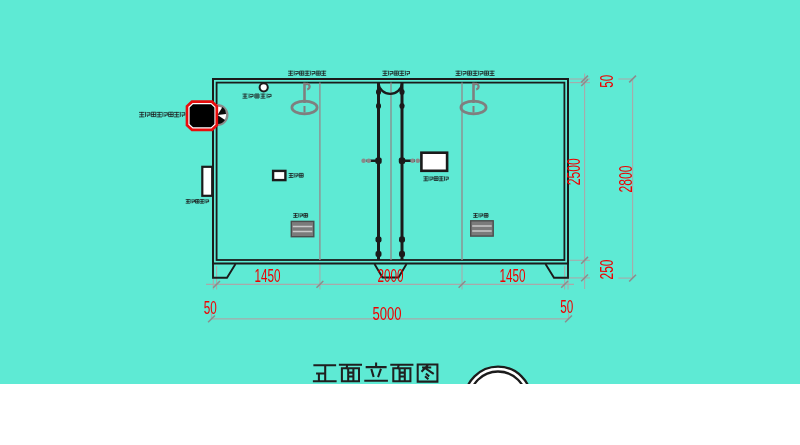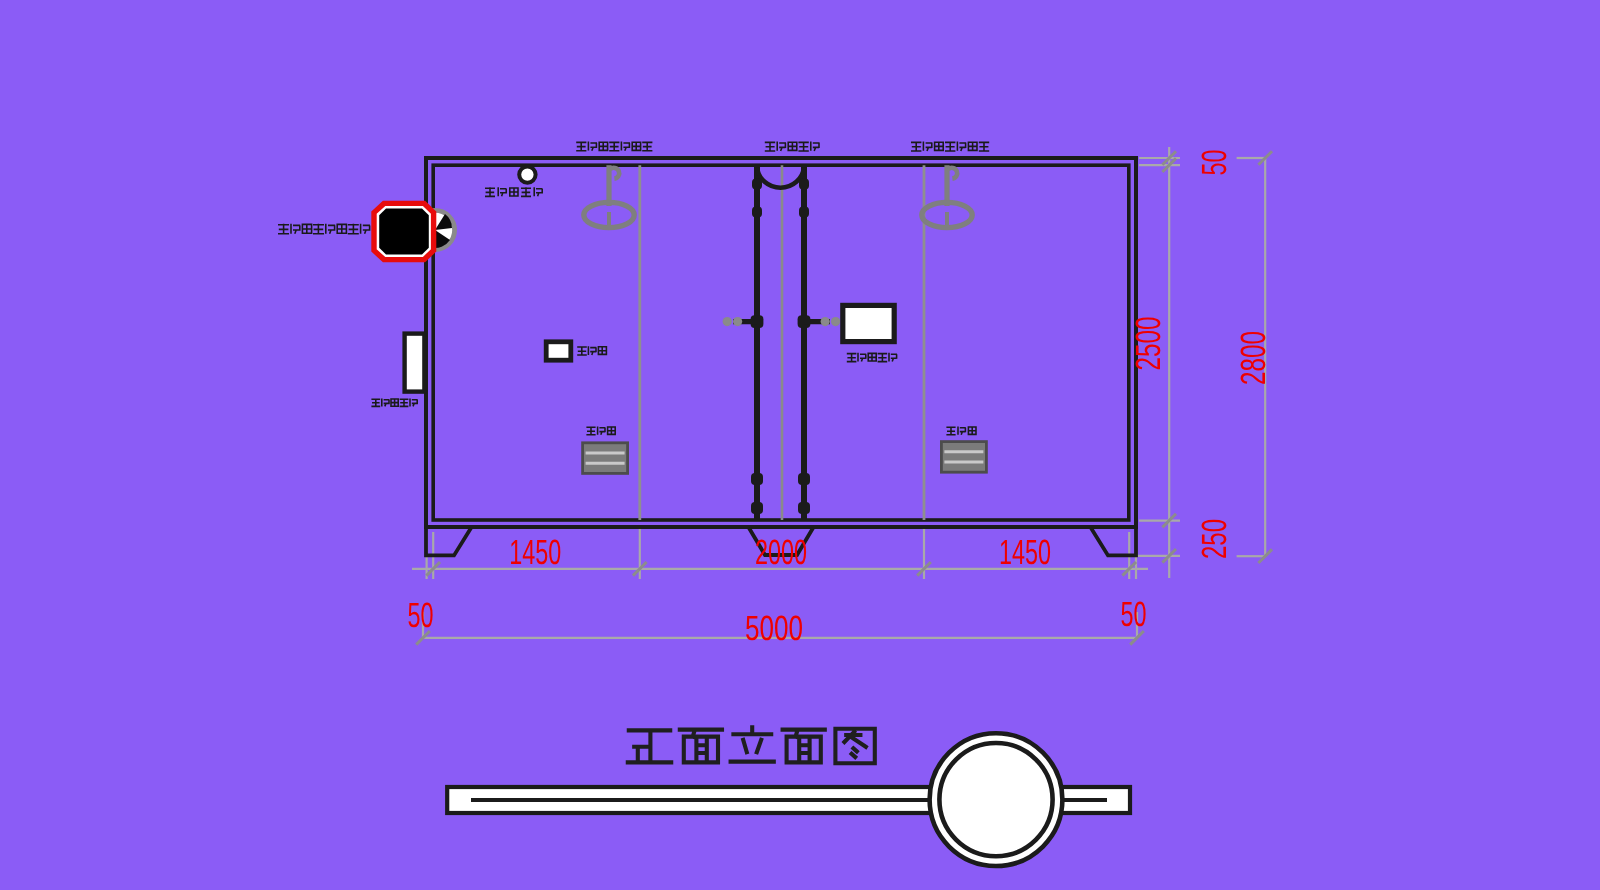--- a/index.html
+++ b/index.html
@@ -1,16 +1,16 @@
 <!DOCTYPE html>
 <html><head>
 <meta charset="utf-8">
 <style>
 html,body{margin:0;padding:0;background:#fff;font-family:"Liberation Sans",sans-serif;}
-#page{width:800px;height:445px;position:relative;overflow:hidden;background:#8b5cf6;}
+#page{width:800px;height:384px;position:relative;overflow:hidden;background:#5eead4;}
 </style>
 </head>
 <body>
 
 <div id="page">
 <svg width="800" height="445" viewBox="0 0 800 445">
 
 <g>
         <path d="M206,284.4 H574" stroke="#a9a9a9" stroke-width="1.1" fill="none"></path>
         <path d="M213.3,266 V289.5" stroke="#a9a9a9" stroke-width="1.1"></path>

